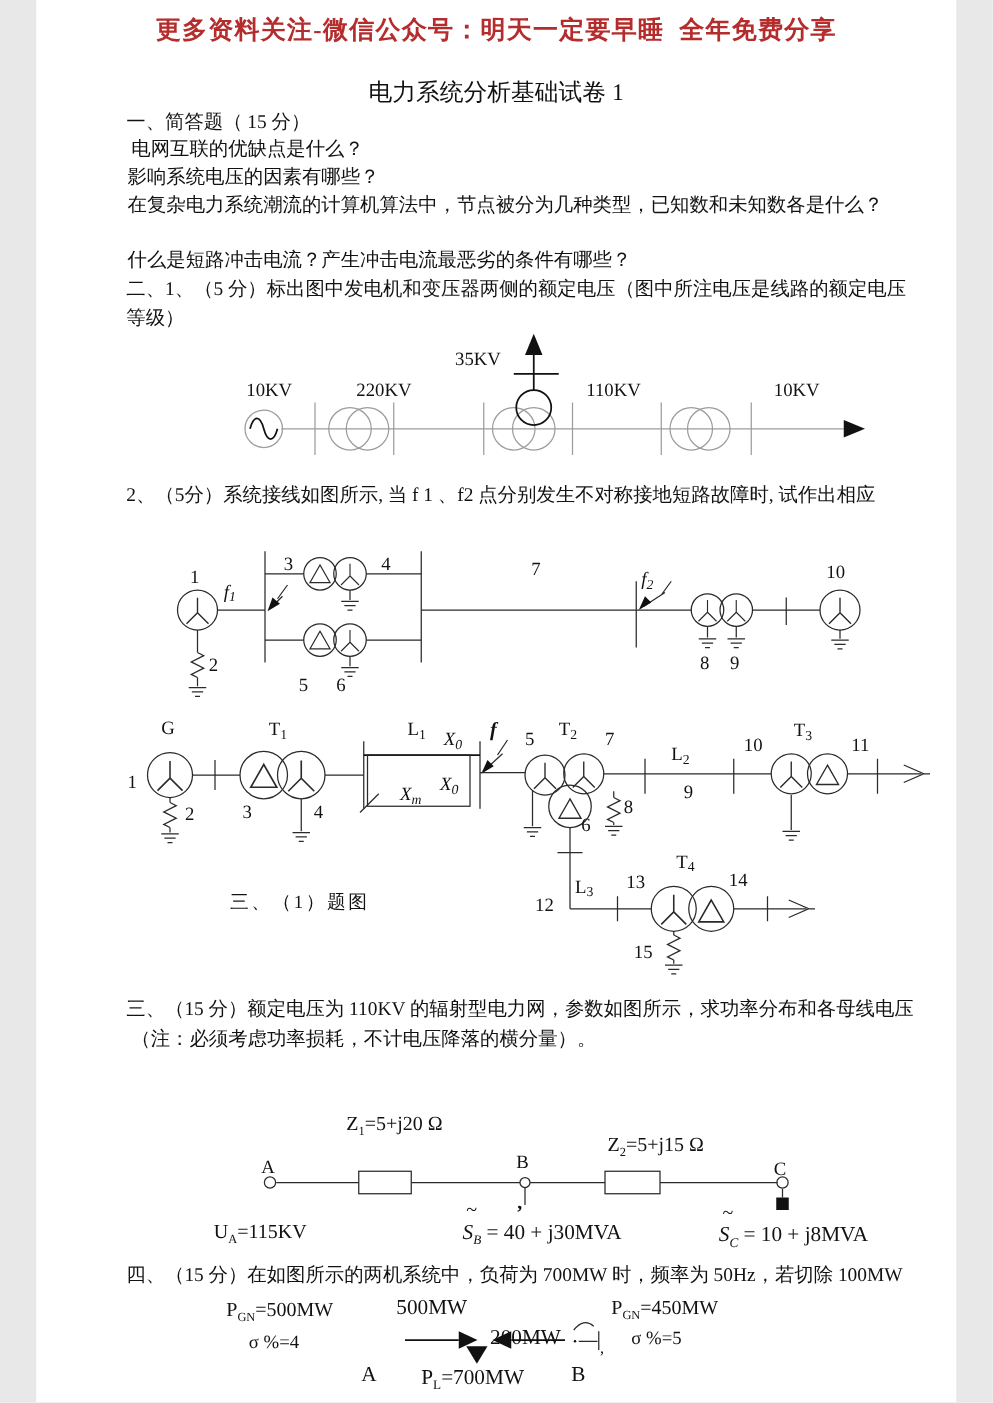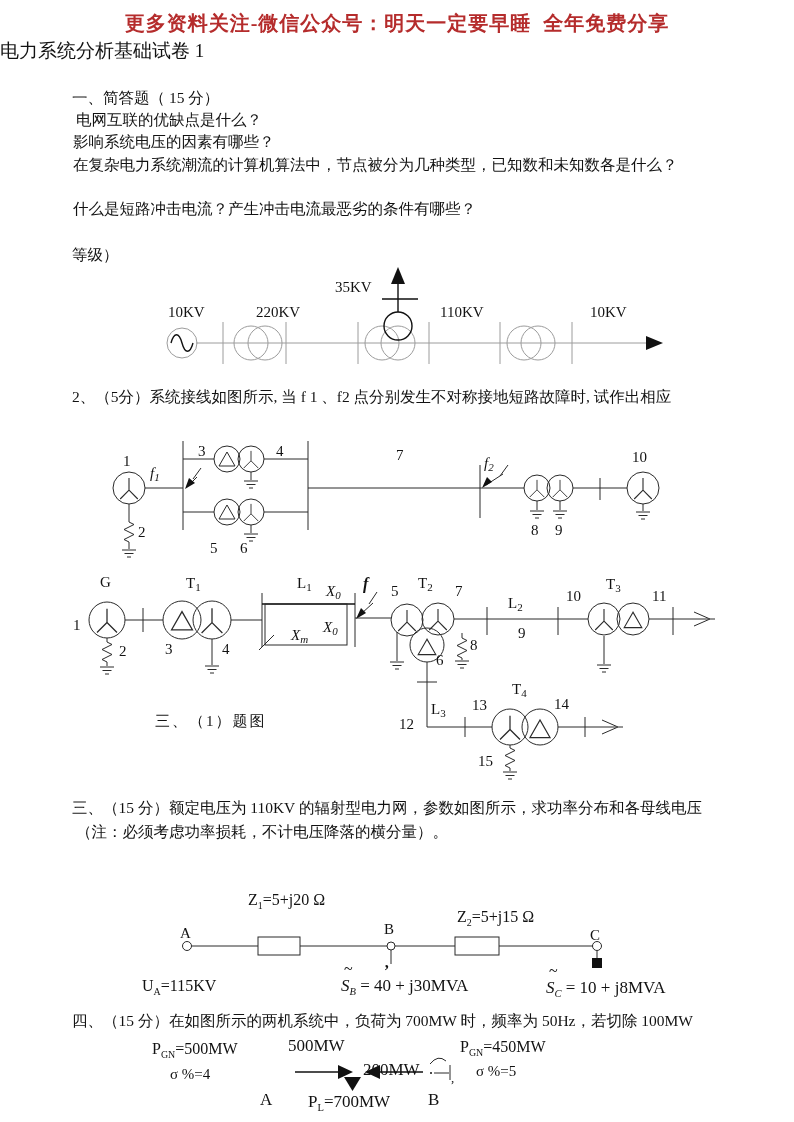--- a/index.html
+++ b/index.html
@@ -1,21 +1,21 @@
 <!DOCTYPE html>
 <html><head>
 <meta charset="utf-8">
 <style>
   html,body{margin:0;padding:0;background:#e8e8e8}
-  .page{position:relative;width:794px;height:1122px;background:#fff;margin:0 auto;
+  .page{position:relative;width:736px;height:1122px;background:#fff;margin:0 auto;
         font-family:"Liberation Serif","DejaVu Serif",serif;color:#121212;overflow:hidden}
   .abs{position:absolute;white-space:pre}
   .promo{left:0;top:10px;width:100%;text-align:center;color:#b52c2c;
          font-weight:700;font-size:20px;letter-spacing:1px}
-  .title{left:0;top:38px;width:100%;font-size:19px}
+  .title{left:0;top:61px;width:100%;text-align:center;font-size:19px}
   .tl{font-size:15.5px;line-height:17px}
   .dlab{font-size:16px}
   .dlab i, .it{font-style:italic}
   sub{font-size:.62em}
   .cap{font-size:15px;letter-spacing:2px}
   svg{position:absolute;overflow:visible}
   svg text{font-family:"Liberation Serif","DejaVu Serif",serif;fill:#121212;font-size:15px}
   .sm{font-size:11px}
   .k{stroke:#2a2a2a;stroke-width:1;fill:none}
   .kb{stroke:#111;stroke-width:1.4;fill:none}
@@ -45,20 +45,21 @@
   </svg>
 
   <div class="abs promo">更多资料关注-微信公众号：明天一定要早睡  全年免费分享</div>
   <div class="abs title">电力系统分析基础试卷 1</div>
 
   <div class="abs tl" style="left:72px;top:89px">一、简答题（ 15 分）</div>
   <div class="abs tl" style="left:76px;top:111px">电网互联的优缺点是什么？</div>
   <div class="abs tl" style="left:73px;top:133px">影响系统电压的因素有哪些？</div>
   <div class="abs tl" style="left:73px;top:156px">在复杂电力系统潮流的计算机算法中，节点被分为几种类型，已知数和未知数各是什么？</div>
   <div class="abs tl" style="left:73px;top:200px">什么是短路冲击电流？产生冲击电流最恶劣的条件有哪些？</div>
+  <div class="abs tl" style="left:72px;top:223px">二、1、（5 分）标出图中发电机和变压器两侧的额定电压（图中所注电压是线路的额定电压</div>
   <div class="abs tl" style="left:72px;top:246px">等级）</div>
 
   <svg style="left:130px;top:262px" width="560" height="128" viewBox="0 0 560 128">
     <path class="gr" d="M66 81H516"></path>
     <polygon class="fl" points="516,74 516,88 533,81"></polygon>
     <g>
       <circle class="gr" cx="52" cy="81" r="15"></circle>
       <path class="kb" d="M41 81c3 -11 8 -11 11 0c3 11 8 11 11 0"></path>
     </g>
     <path class="gr" d="M93 60V102M156 60V102M228 60V102M299 60V102M370 60V102M442 60V102"></path>

